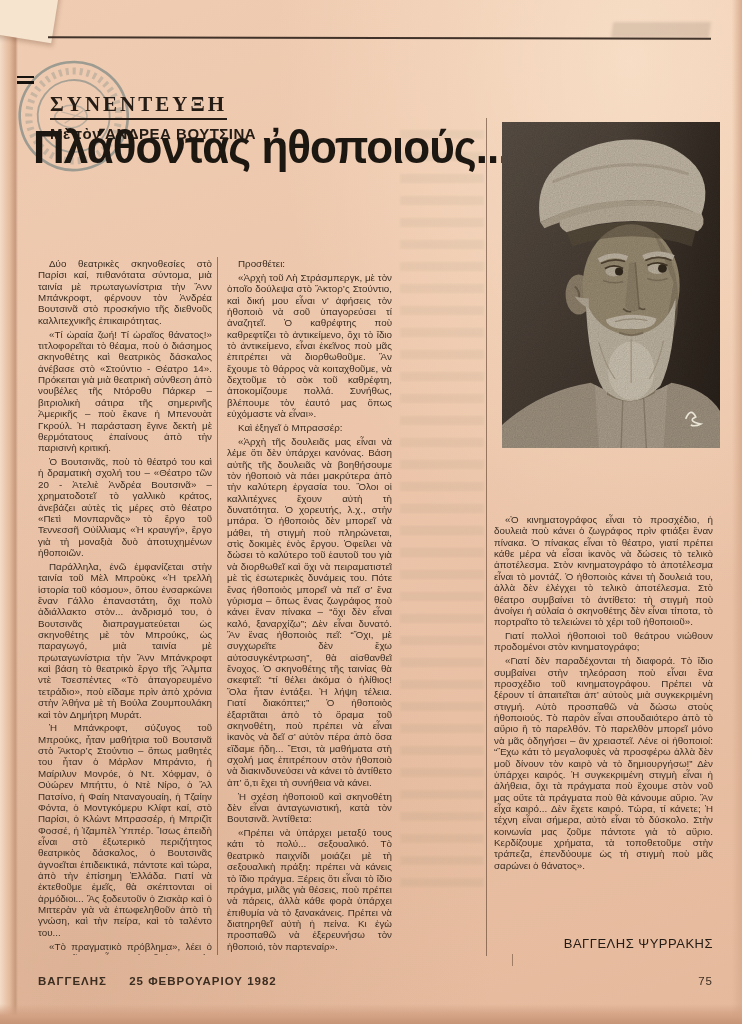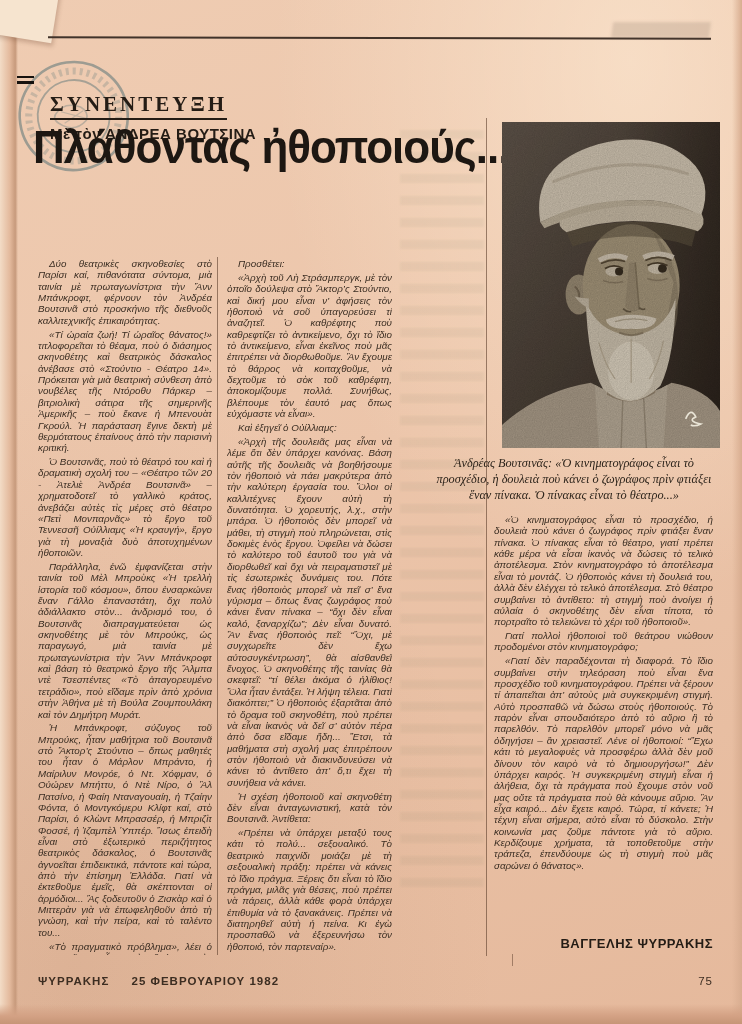--- a/index.html
+++ b/index.html
@@ -85,37 +85,37 @@
   
   .divider{position:absolute;width:1px;background:rgba(92,62,44,.6);}
   .divider-1{left:217px;top:257px;height:698px;}
   .divider-2{left:486px;top:118px;height:838px;}
 
   
   .col{
     position:absolute;overflow:hidden;
     font-size:9.8px;line-height:1.16;text-align:justify;color:#3a2d22;
   }
-  .col p{margin:0 0 2.5px;text-indent:11px;font-style:italic;}
+  .col p{margin:0 0 2.5px;text-indent:11px;}
   .col-1{left:38px;top:258px;width:174px;height:697px;}
   .col-2{left:227px;top:258px;width:165px;height:697px;}
   .col-3{left:494px;top:514px;width:219px;height:416px;}
 
   
   .photo-fig{position:absolute;left:502px;top:122px;width:218px;height:326px;margin:0;}
   .photo-fig svg{display:block;width:100%;height:100%;}
   .photo-caption{
     position:absolute;left:428px;top:456px;width:292px;
     font-family:"Liberation Serif",serif;font-style:italic;font-size:12.3px;
     line-height:1.3;text-align:center;color:#2d241b;
   }
 
   .byline{
     position:absolute;left:494px;top:936px;width:219px;
-    font-weight:bold;font-size:13px;text-align:right;color:#241c15;letter-spacing:.5px;
+    font-weight:normal;font-size:13px;text-align:right;color:#241c15;letter-spacing:.5px;
   }
 
   .footer{
     position:absolute;left:38px;top:975px;width:675px;
     font-size:11.5px;font-weight:bold;color:#3c2d21;letter-spacing:1px;
   }
   .footer .date{margin-left:18px;font-weight:bold;}
   .page-num{position:absolute;right:0;top:0;font-weight:normal;}
   .col2-tick{position:absolute;left:512px;top:954px;width:1px;height:12px;background:rgba(92,62,44,.5);}
 </style>
@@ -162,21 +162,21 @@
       <p>Δύο θεατρικὲς σκηνοθεσίες στὸ Παρίσι καί, πιθανότατα σύντομα, μιὰ ταινία μὲ πρωταγωνίστρια τὴν Ἄνν Μπάνκροφτ, φέρνουν τὸν Ἀνδρέα Βουτσινᾶ στὸ προσκήνιο τῆς διεθνοῦς καλλιτεχνικῆς ἐπικαιρότητας.</p>
       <p>«Τί ὡραία ζωή! Τί ὡραῖος θάνατος!» τιτλοφορεῖται τὸ θέαμα, ποὺ ὁ διάσημος σκηνοθέτης καὶ θεατρικὸς δάσκαλος ἀνέβασε στὸ «Στούντιο - Θέατρο 14». Πρόκειται γιὰ μιὰ θεατρικὴ σύνθεση ἀπὸ νουβέλες τῆς Ντόροθυ Πάρκερ – βιτριολικὴ σάτιρα τῆς σημερινῆς Ἀμερικῆς – ποὺ ἔκανε ἡ Μπενουὰτ Γκρούλ. Ἡ παράσταση ἔγινε δεκτὴ μὲ θερμότατους ἐπαίνους ἀπὸ τὴν παρισινὴ κριτική.</p>
       <p>Ὁ Βουτσινᾶς, ποὺ τὸ θέατρό του καὶ ἡ δραματικὴ σχολή του – «Θέατρο τῶν 20 - Ἀτελιὲ Ἀνδρέα Βουτσινᾶ» – χρηματοδοτεῖ τὸ γαλλικὸ κράτος, ἀνεβάζει αὐτὲς τὶς μέρες στὸ θέατρο «Πετὶ Μονπαρνᾶς» τὸ ἔργο τοῦ Τεννεσσῆ Οὐίλλιαμς «Ἡ κραυγή», ἔργο γιὰ τὴ μοναξιὰ δυὸ ἀποτυχημένων ἠθοποιῶν.</p>
       <p>Παράλληλα, ἐνῶ ἐμφανίζεται στὴν ταινία τοῦ Μὲλ Μπροὺκς «Ἡ τρελλὴ ἱστορία τοῦ κόσμου», ὅπου ἐνσαρκώνει ἕναν Γάλλο ἐπαναστάτη, ὄχι πολὺ ἀδιάλλακτο στὸν... ἀνδρισμό του, ὁ Βουτσινᾶς διαπραγματεύεται ὡς σκηνοθέτης μὲ τὸν Μπρούκς, ὡς παραγωγό, μιὰ ταινία μὲ πρωταγωνίστρια τὴν Ἄνν Μπάνκροφτ καὶ βάση τὸ θεατρικὸ ἔργο τῆς Ἄλμπα ντὲ Τσεσπέντες «Τὸ ἀπαγορευμένο τετράδιο», ποὺ εἴδαμε πρὶν ἀπὸ χρόνια στὴν Ἀθήνα μὲ τὴ Βούλα Ζουμπουλάκη καὶ τὸν Δημήτρη Μυράτ.</p>
       <p>Ἡ Μπάνκροφτ, σύζυγος τοῦ Μπρούκς, ἦταν μαθήτρια τοῦ Βουτσινᾶ στὸ Ἄκτορ’ς Στούντιο – ὅπως μαθητές του ἦταν ὁ Μάρλον Μπράντο, ἡ Μαίριλυν Μονρόε, ὁ Ντ. Χόφμαν, ὁ Οὐώρεν Μπήττυ, ὁ Ντὲ Νίρο, ὁ Ἂλ Πατσίνο, ἡ Φαίη Νταναγουαίη, ἡ Τζαίην Φόντα, ὁ Μοντγκόμερυ Κλίφτ καί, στὸ Παρίσι, ὁ Κλὼντ Μπρασσέρ, ἡ Μπριζὶτ Φοσσέ, ἡ Ἰζαμπὲλ Ὑππέρ. Ἴσως ἐπειδὴ εἶναι στὸ ἐξωτερικὸ περιζήτητος θεατρικὸς δάσκαλος, ὁ Βουτσινᾶς ἀγνοεῖται ἐπιδεικτικά, πάντοτε καὶ τώρα, ἀπὸ τὴν ἐπίσημη Ἑλλάδα. Γιατί νὰ ἐκτεθοῦμε ἐμεῖς, θὰ σκέπτονται οἱ ἁρμόδιοι... Ἂς ξοδευτοῦν ὁ Ζισκὰρ καὶ ὁ Μιττερὰν γιὰ νὰ ἐπωφεληθοῦν ἀπὸ τὴ γνώση, καὶ τὴν πείρα, καὶ τὸ ταλέντο του...</p>
       <p>«Τὸ πραγματικὸ πρόβλημα», λέει ὁ Βουτσινᾶς, «εἶναι νὰ θρέψεις τὴν περηφάνια τοῦ ἠθοποιοῦ: “Εἶμαι κάποιος ἔστω κι ἂν κανεὶς δὲν μὲ γνωρίζει”. Καὶ ὁ ἠθοποιὸς ἔχει αὐτὴ τὴν ἀνάγκη. Στὸ ἐπάγγελμά του ζεῖ μὲ τὴν ἀνασφάλεια τῆς δουλειᾶς, μέσα</p>
     </section>
   <section class="col col-2">
       <p>Προσθέτει:</p>
       <p>«Ἀρχὴ τοῦ Λὴ Στράσμπεργκ, μὲ τὸν ὁποῖο δούλεψα στὸ Ἄκτορ’ς Στούντιο, καὶ δική μου εἶναι ν’ ἀφήσεις τὸν ἠθοποιὸ νὰ σοῦ ὑπαγορεύσει τί ἀναζητεῖ. Ὁ καθρέφτης ποὺ καθρεφτίζει τὸ ἀντικείμενο, ὄχι τὸ ἴδιο τὸ ἀντικείμενο, εἶναι ἐκεῖνος ποὺ μᾶς ἐπιτρέπει νὰ διορθωθοῦμε. Ἂν ἔχουμε τὸ θάρρος νὰ κοιταχθοῦμε, νὰ δεχτοῦμε τὸ σὸκ τοῦ καθρέφτη, ἀποκομίζουμε πολλά. Συνήθως, βλέπουμε τὸν ἑαυτό μας ὅπως εὐχόμαστε νὰ εἶναι».</p>
-      <p>Καὶ ἐξηγεῖ ὁ Οὐίλλιαμς:</p>
+      <p>Καὶ ἐξηγεῖ ὁ Μπρασσέρ:</p>
       <p>«Ἀρχὴ τῆς δουλειᾶς μας εἶναι νὰ λέμε ὅτι δὲν ὑπάρχει κανόνας. Βάση αὐτῆς τῆς δουλειᾶς νὰ βοηθήσουμε τὸν ἠθοποιὸ νὰ πάει μακρύτερα ἀπὸ τὴν καλύτερη ἐργασία του. Ὅλοι οἱ καλλιτέχνες ἔχουν αὐτὴ τὴ δυνατότητα. Ὁ χορευτής, λ.χ., στὴν μπάρα. Ὁ ἠθοποιὸς δὲν μπορεῖ νὰ μάθει, τὴ στιγμὴ ποὺ πληρώνεται, στὶς δοκιμὲς ἑνὸς ἔργου. Ὀφείλει νὰ δώσει τὸ καλύτερο τοῦ ἑαυτοῦ του γιὰ νὰ διορθωθεῖ καὶ ὄχι νὰ πειραματιστεῖ μὲ τὶς ἐσωτερικὲς δυνάμεις του. Πότε ἕνας ἠθοποιὸς μπορεῖ νὰ πεῖ σ’ ἕνα γύρισμα – ὅπως ἕνας ζωγράφος ποὺ κάνει ἕναν πίνακα – “ὄχι δὲν εἶναι καλό, ξαναρχίζω”; Δὲν εἶναι δυνατό. Ἂν ἕνας ἠθοποιὸς πεῖ: “Ὄχι, μὲ συγχωρεῖτε δὲν ἔχω αὐτοσυγκέντρωση”, θὰ αἰσθανθεῖ ἔνοχος. Ὁ σκηνοθέτης τῆς ταινίας θὰ σκεφτεῖ: “τί θέλει ἀκόμα ὁ ἠλίθιος! Ὅλα ἦταν ἐντάξει. Ἡ λήψη τέλεια. Γιατί διακόπτει;” Ὁ ἠθοποιὸς ἐξαρτᾶται ἀπὸ τὸ ὅραμα τοῦ σκηνοθέτη, ποὺ πρέπει νὰ εἶναι ἱκανὸς νὰ δεῖ σ’ αὐτὸν πέρα ἀπὸ ὅσα εἴδαμε ἤδη... Ἔτσι, τὰ μαθήματα στὴ σχολή μας ἐπιτρέπουν στὸν ἠθοποιὸ νὰ διακινδυνεύσει νὰ κάνει τὸ ἀντίθετο ἀπ’ ὅ,τι ἔχει τὴ συνήθεια νὰ κάνει.</p>
       <p>Ἡ σχέση ἠθοποιοῦ καὶ σκηνοθέτη δὲν εἶναι ἀνταγωνιστική, κατὰ τὸν Βουτσινᾶ. Ἀντίθετα:</p>
       <p>«Πρέπει νὰ ὑπάρχει μεταξύ τους κάτι τὸ πολύ... σεξουαλικό. Τὸ θεατρικὸ παιχνίδι μοιάζει μὲ τὴ σεξουαλικὴ πράξη: πρέπει νὰ κάνεις τὸ ἴδιο πράγμα. Ξέρεις ὅτι εἶναι τὸ ἴδιο πράγμα, μιλᾶς γιὰ θέσεις, ποὺ πρέπει νὰ πάρεις, ἀλλὰ κάθε φορὰ ὑπάρχει ἐπιθυμία νὰ τὸ ξανακάνεις. Πρέπει νὰ διατηρηθεῖ αὐτὴ ἡ πείνα. Κι ἐγὼ προσπαθῶ νὰ ἐξερευνήσω τὸν ἠθοποιό, τὸν παρτεναίρ».</p>
     </section>
   <section class="col col-3">
       <p>«Ὁ κινηματογράφος εἶναι τὸ προσχέδιο, ἡ δουλειὰ ποὺ κάνει ὁ ζωγράφος πρὶν φτιάξει ἕναν πίνακα. Ὁ πίνακας εἶναι τὸ θέατρο, γιατί πρέπει κάθε μέρα νὰ εἶσαι ἱκανὸς νὰ δώσεις τὸ τελικὸ ἀποτέλεσμα. Στὸν κινηματογράφο τὸ ἀποτέλεσμα εἶναι τὸ μοντάζ. Ὁ ἠθοποιὸς κάνει τὴ δουλειά του, ἀλλὰ δὲν ἐλέγχει τὸ τελικὸ ἀποτέλεσμα. Στὸ θέατρο συμβαίνει τὸ ἀντίθετο: τὴ στιγμὴ ποὺ ἀνοίγει ἡ αὐλαία ὁ σκηνοθέτης δὲν εἶναι τίποτα, τὸ πορτραῖτο τὸ τελειώνει τὸ χέρι τοῦ ἠθοποιοῦ».</p>
       <p>Γιατί πολλοὶ ἠθοποιοὶ τοῦ θεάτρου νιώθουν προδομένοι στὸν κινηματογράφο;</p>
       <p>«Γιατί δὲν παραδέχονται τὴ διαφορά. Τὸ ἴδιο συμβαίνει στὴν τηλεόραση ποὺ εἶναι ἕνα προσχέδιο τοῦ κινηματογράφου. Πρέπει νὰ ξέρουν τί ἀπαιτεῖται ἀπ’ αὐτοὺς μιὰ συγκεκριμένη στιγμή. Αὐτὸ προσπαθῶ νὰ δώσω στοὺς ἠθοποιούς. Τὸ παρὸν εἶναι σπουδαιότερο ἀπὸ τὸ αὔριο ἢ τὸ παρελθόν. Τὸ παρελθὸν μπορεῖ μόνο νὰ μᾶς ὁδηγήσει – ἂν χρειαστεῖ. Λένε οἱ ἠθοποιοί: “Ἔχω κάτι τὸ μεγαλοφυὲς νὰ προσφέρω ἀλλὰ δὲν μοῦ δίνουν τὸν καιρὸ νὰ τὸ δημιουργήσω!” Δὲν ὑπάρχει καιρός. Ἡ συγκεκριμένη στιγμὴ εἶναι ἡ ἀλήθεια, ὄχι τὰ πράγματα ποὺ ἔχουμε στὸν νοῦ μας οὔτε τὰ πράγματα ποὺ θὰ κάνουμε αὔριο. Ἂν εἶχα καιρό... Δὲν ἔχετε καιρό. Τώρα, τί κάνετε; Ἡ τέχνη εἶναι σήμερα, αὐτὸ εἶναι τὸ δύσκολο. Στὴν κοινωνία μας ζοῦμε πάντοτε γιὰ τὸ αὔριο. Κερδίζουμε χρήματα, τὰ τοποθετοῦμε στὴν τράπεζα, ἐπενδύουμε ὡς τὴ στιγμὴ ποὺ μᾶς σαρώνει ὁ θάνατος».</p>
     </section>
 
@@ -246,25 +246,24 @@
       <path d="M86,186 q-8,-4 -14,-12 q8,2 14,2 Z" fill="#c3bcab"></path>
 
       <path d="M116,210 q12,5 24,0" stroke="#7a715c" stroke-width="2" fill="none" opacity=".8"></path>
 
       <rect width="216" height="325" fill="#b07c52" opacity=".12"></rect>
       <rect width="216" height="325" filter="url(#grain)" opacity=".18" fill="#000"></rect>
 
       <path d="M182,296 q5,-12 10,-2 q-9,4 5,7 q-6,3 -10,1" stroke="#e9e4d6" stroke-width="1.6" fill="none"></path>
     </svg>
   </figure>
-  <figcaption class="photo-caption">Ἀνδρέας Βουτσινᾶς: «Ὁ κινηματογράφος εἶναι τὸ προσχέδιο, ἡ δουλειὰ ποὺ κάνει ὁ ζωγράφος πρὶν φτιάξει ἕναν πίνακα. Ὁ πίνακας εἶναι τὸ θέατρο...»</figcaption>
 
   <div class="byline">ΒΑΓΓΕΛΗΣ ΨΥΡΡΑΚΗΣ</div>
 
   <div class="col2-tick"></div>
 
   <footer class="footer">
-    <span>ΨΥΡΡΑΚΗΣ</span>
+    <span>ΒΑΓΓΕΛΗΣ</span>
     <span class="date">25 ΦΕΒΡΟΥΑΡΙΟΥ 1982</span>
     <span class="page-num">75</span>
   </footer>
 
 </div>
 
 </body></html>

